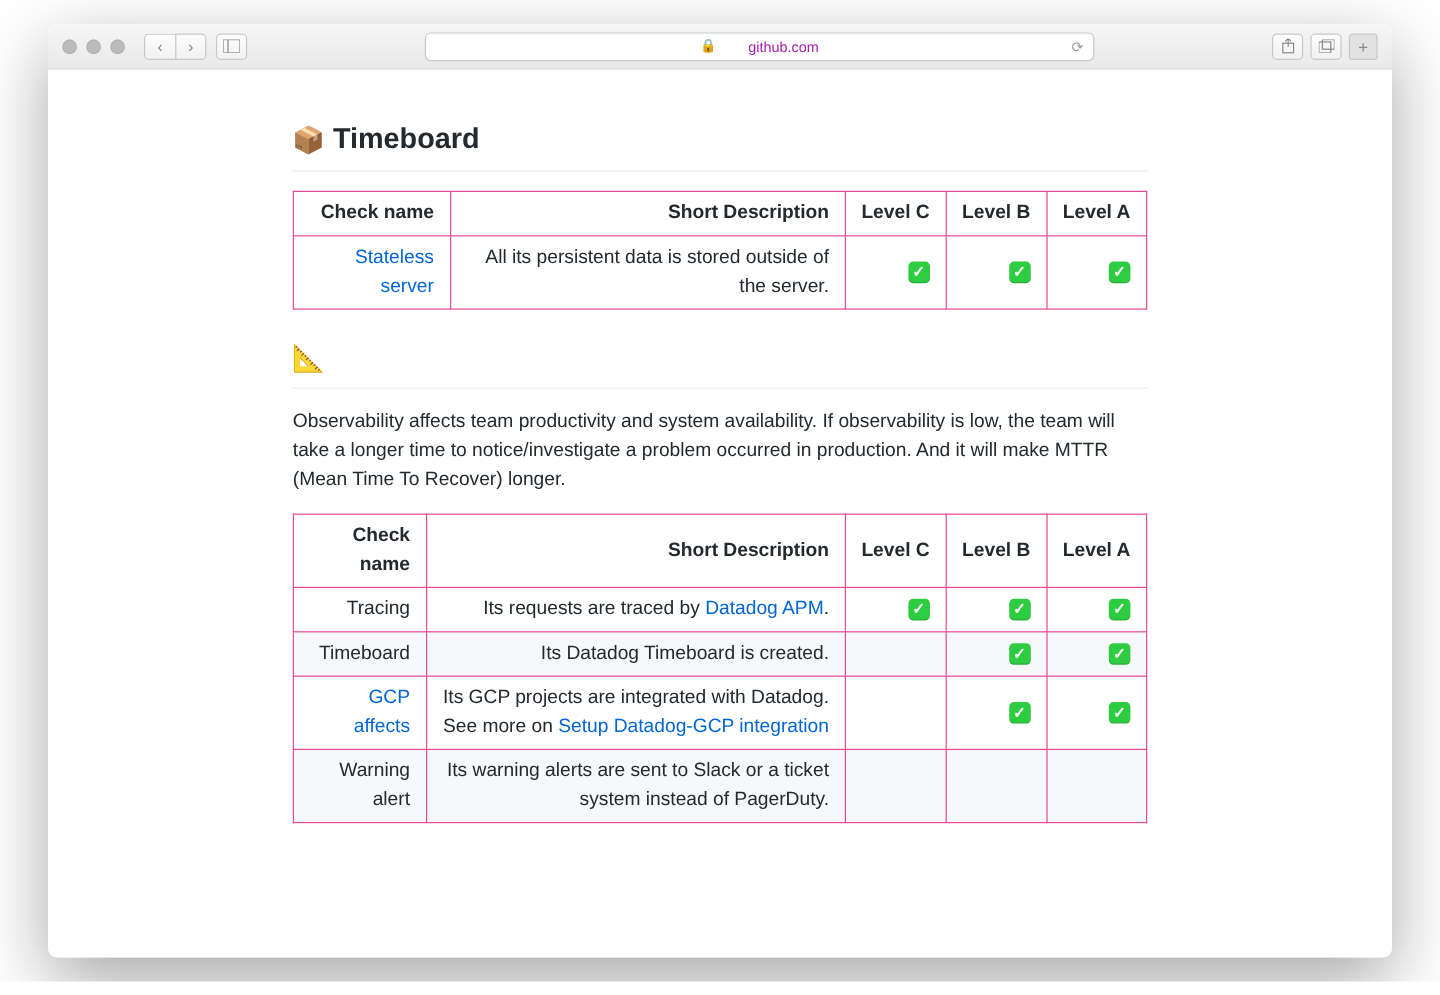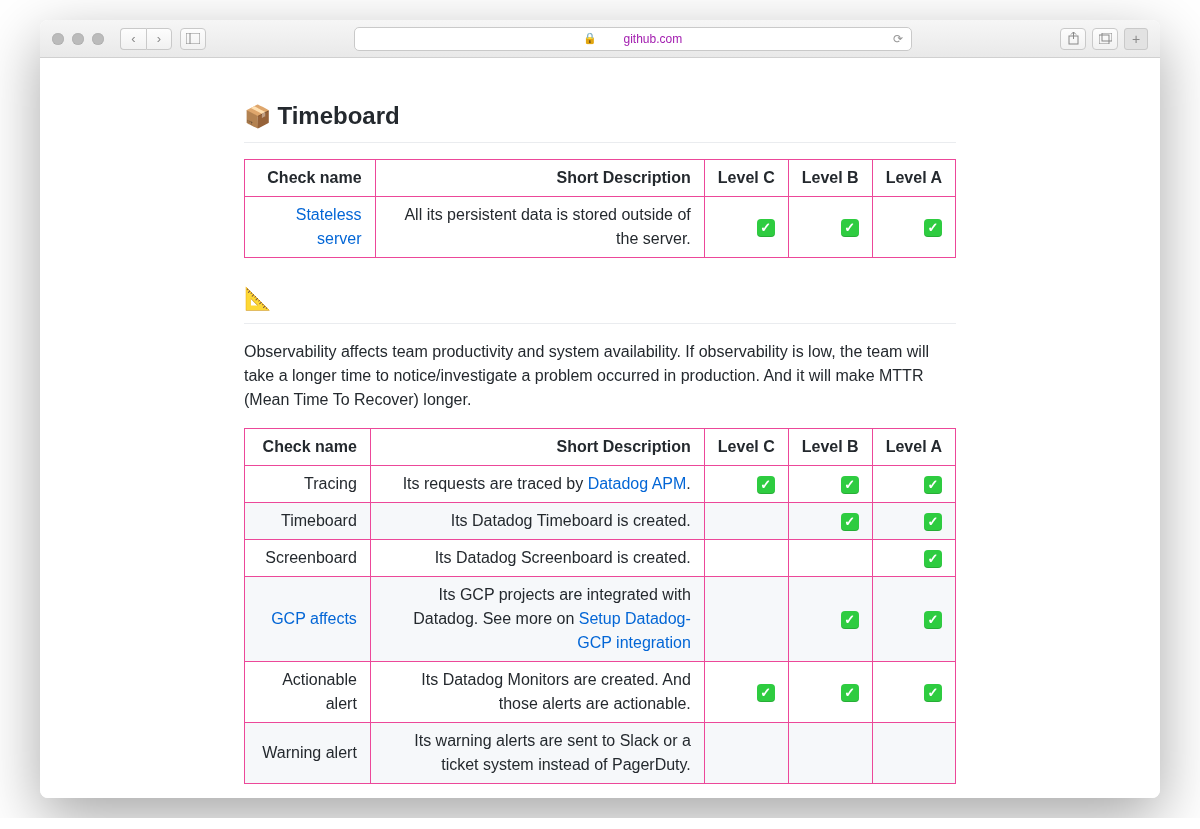--- a/index.html
+++ b/index.html
@@ -205,37 +205,23 @@
               <td><span class="check">✓</span></td>
             </tr>
             <tr>
               <td>Timeboard</td>
               <td>Its Datadog Timeboard is created.</td>
               <td></td>
               <td><span class="check">✓</span></td>
               <td><span class="check">✓</span></td>
             </tr>
             <tr>
-              <td>Screenboard</td>
-              <td>Its Datadog Screenboard is created.</td>
-              <td></td>
-              <td></td>
-              <td><span class="check">✓</span></td>
-            </tr>
-            <tr>
               <td><a class="link" href="#">GCP affects</a></td>
               <td>Its GCP projects are integrated with Datadog. See more on <a class="link" href="#">Setup Datadog-GCP integration</a></td>
               <td></td>
-              <td><span class="check">✓</span></td>
-              <td><span class="check">✓</span></td>
-            </tr>
-            <tr>
-              <td>Actionable alert</td>
-              <td>Its Datadog Monitors are created. And those alerts are actionable.</td>
-              <td><span class="check">✓</span></td>
               <td><span class="check">✓</span></td>
               <td><span class="check">✓</span></td>
             </tr>
             <tr>
               <td>Warning alert</td>
               <td>Its warning alerts are sent to Slack or a ticket system instead of PagerDuty.</td>
               <td></td>
               <td></td>
               <td></td>
             </tr>

